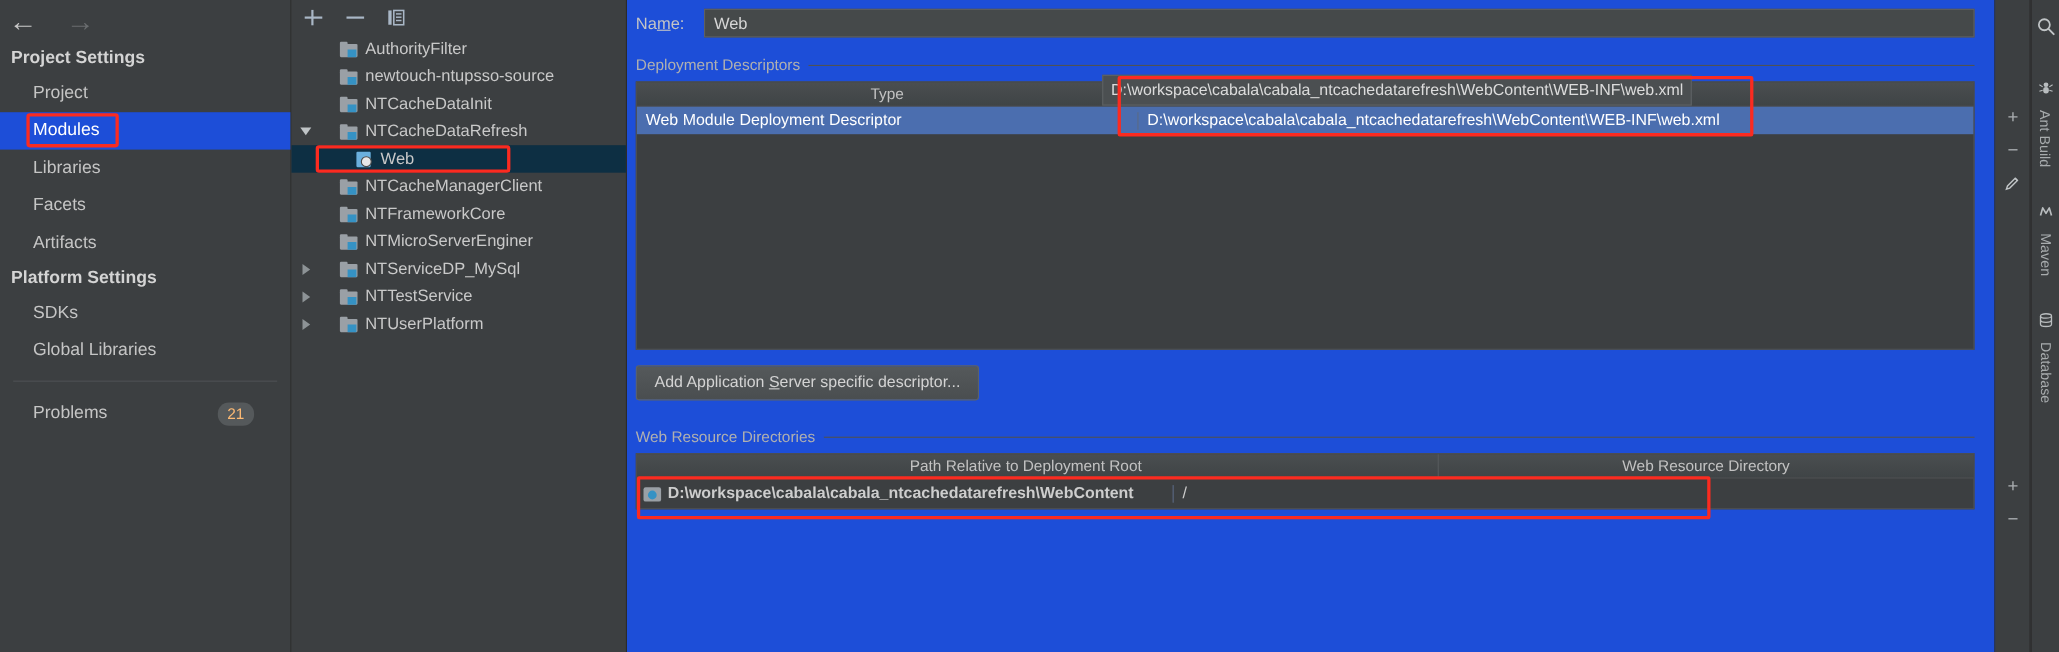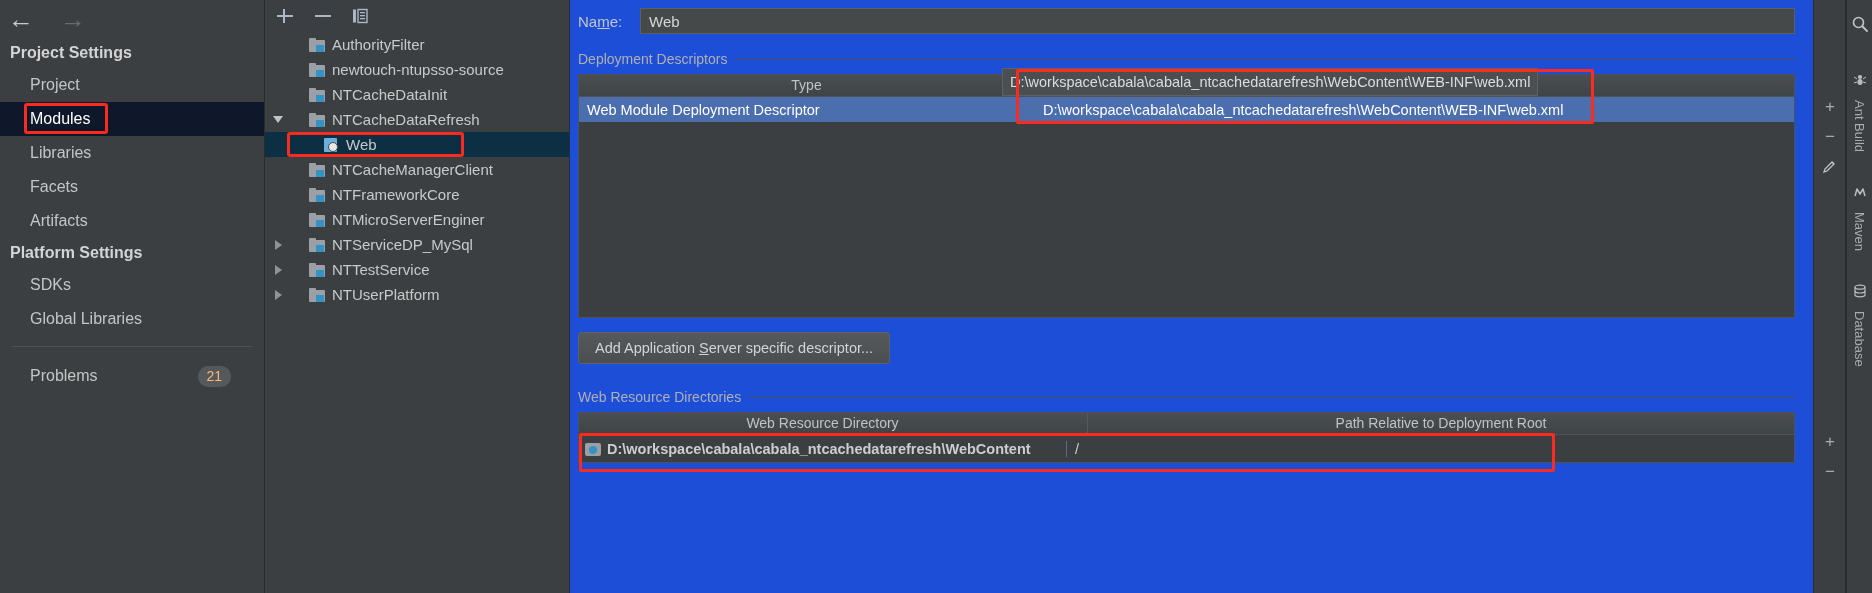--- a/index.html
+++ b/index.html
@@ -31,21 +31,21 @@
     padding: 6px 0 6px 10px;
   }
   .sidebar-item {
     font-size: 16px; color: #c5c5c5;
     padding: 5px 0 5px 30px;
     height: 34px; line-height: 24px;
     position: relative;
     white-space: nowrap;
   }
   .sidebar-item.selected {
-    background: #0f172a; color: #ffffff;
+    background: #1d4ed8; color: #ffffff;
   }
   .sidebar-item .redbox {
     position: absolute; left: 24px; top: 1px;
     width: 84px; height: 31px;
     border: 3px solid #fb2b20; border-radius: 3px;
     pointer-events: none;
   }
   .sidebar-divider {
     height: 1px; background: #4e5254; margin: 10px 12px 0 12px;
   }
@@ -481,22 +481,22 @@
     </div>
 
     <div class="section" style="margin-top:24px;">
       <div class="section-title-row">
         <span class="section-title">Web Resource Directories</span>
         <span class="section-line"></span>
       </div>
 
       <div class="table-wrap" style="position:relative;">
         <div class="thead">
+          <div class="th" style="flex:1 1 auto;">Path Relative to Deployment Root</div>
           <div class="th" style="flex:0 0 487px;">Web Resource Directory</div>
-          <div class="th" style="flex:1 1 auto;">Path Relative to Deployment Root</div>
         </div>
 
         <div class="res-row">
           <div class="td" style="flex:0 0 487px; display:flex; align-items:center; padding-left:0;font-weight:bold;">
             <span class="dir-icon">
                 <span class="body"></span>
                 <span class="dot"></span>
               </span>
             <span>D:\workspace\cabala\cabala_ntcachedatarefresh\WebContent</span>
           </div>

